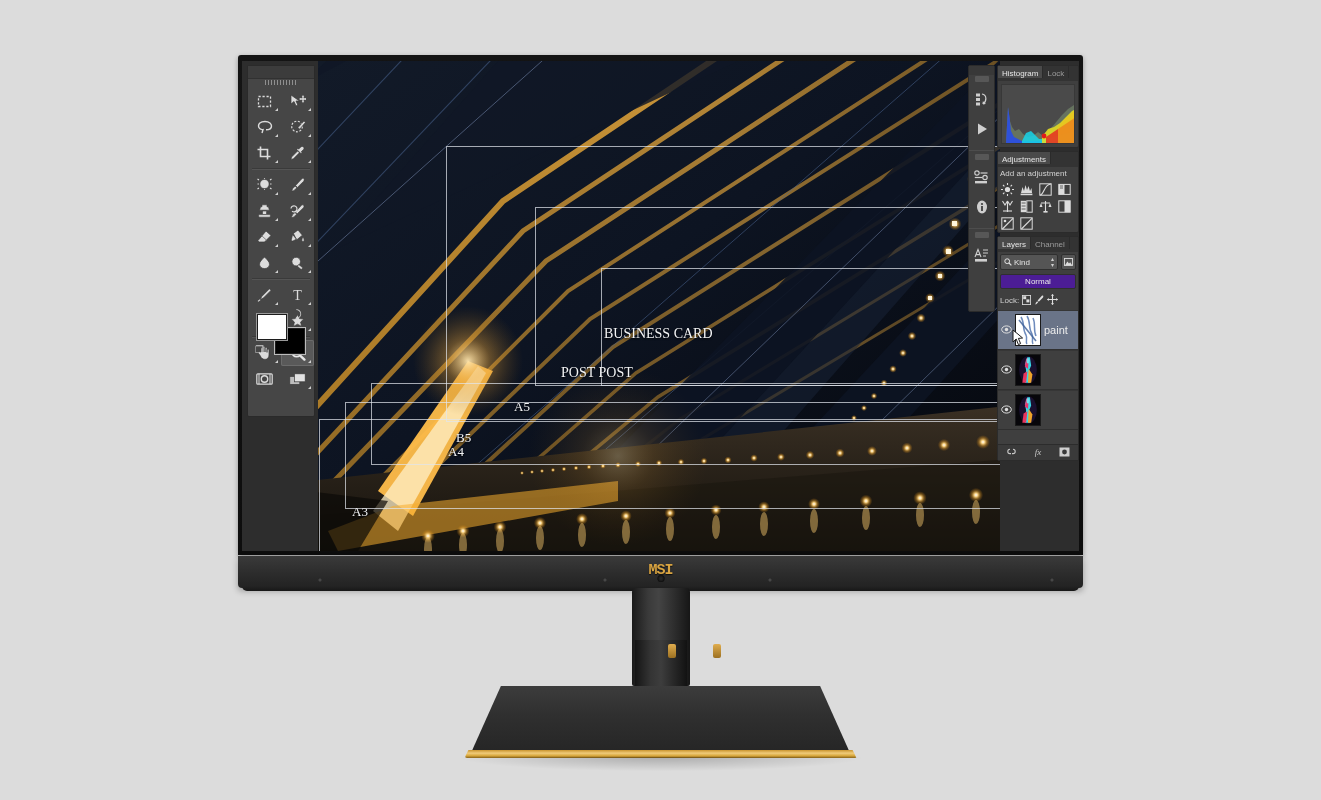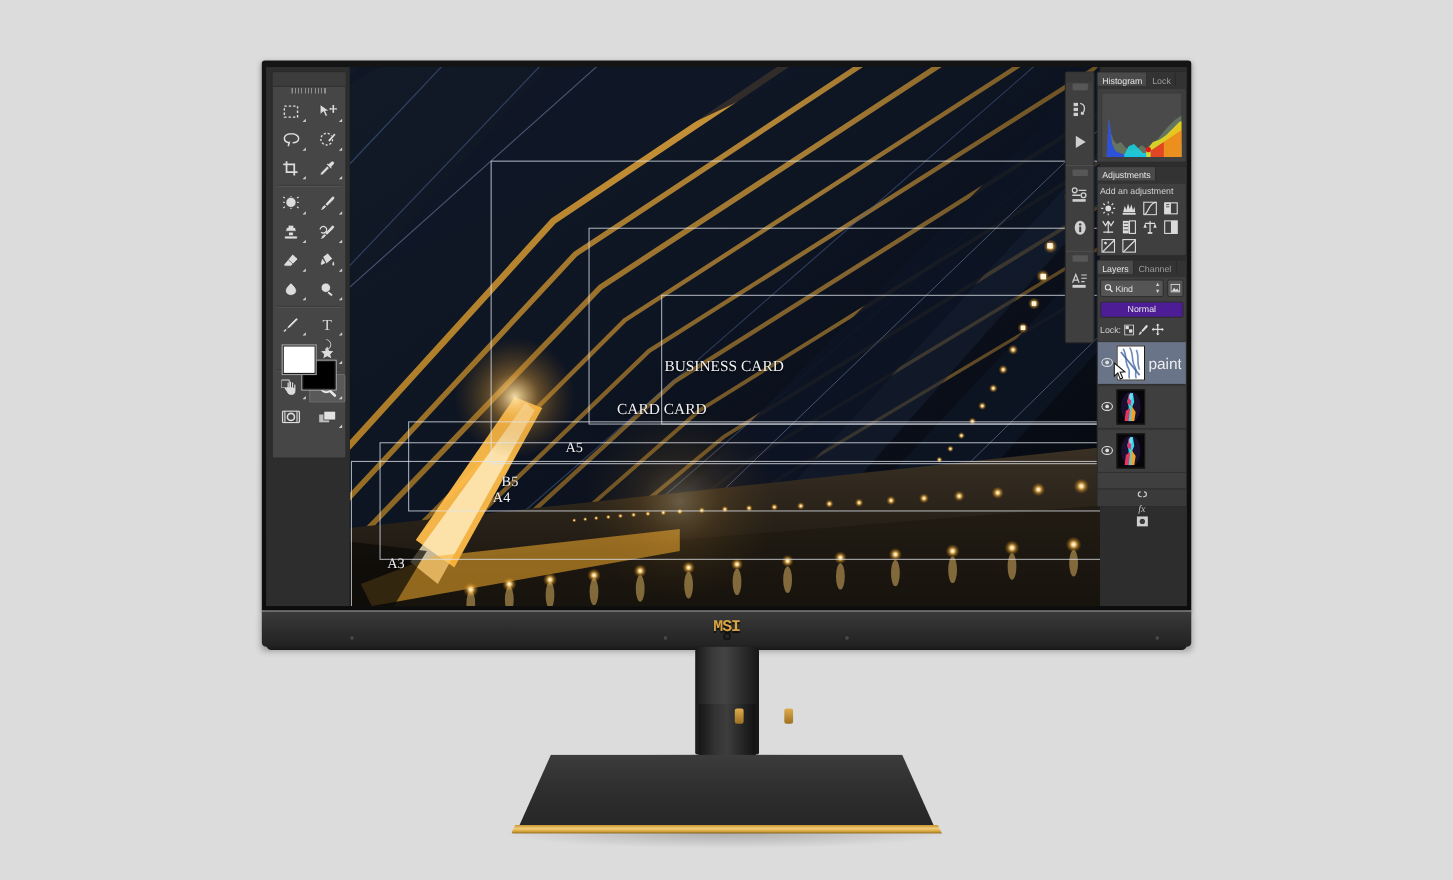--- a/index.html
+++ b/index.html
@@ -182,22 +182,22 @@
   .lock-ic{color:#ddd;font-size:9px;}
 
   .layer{
     display:flex;align-items:center;gap:3px;height:38px;padding:0 2px;
     border-top:1px solid #363636;border-bottom:1px solid #303030;position:relative;
   }
   .layer.sel{background:#6a7488;}
   .eye{width:12px;text-align:center;font-size:9px;color:#ddd;}
   .thumb{width:24px;height:30px;border:1px solid #1a1a1a;background:#fff;overflow:hidden;flex:none;}
   .thumb.film{background:#0d0d0d;}
-  .lname{font-size:14px;color:#ececec;white-space:nowrap;overflow:hidden;}
-  .lay-bottom{display:flex;align-items:center;justify-content:space-around;height:15px;background:#3a3a3a;border-top:1px solid #2c2c2c;color:#c8c8c8;font-size:9px;flex-direction:column;}
+  .lname{font-size:11px;color:#ececec;white-space:nowrap;overflow:hidden;}
+  .lay-bottom{display:flex;align-items:center;justify-content:space-around;height:15px;background:#3a3a3a;border-top:1px solid #2c2c2c;color:#c8c8c8;font-size:9px;}
 
   .cursor{position:absolute;left:14px;top:18px;width:13px;height:17px;}
 
   
   .canvas{
     position:absolute;left:76px;top:0px;width:682px;height:490px;
     overflow:hidden;background:#0b0f18;
   }
   .art{position:absolute;left:0;top:0;width:100%;height:100%;}
   .overlay{position:absolute;left:0;top:0;width:100%;height:100%;}
@@ -392,21 +392,21 @@
 
         <div class="overlay">
           <div class="frame" style="left:1px;top:358px;width:680px;height:131px;"></div>
           <div class="frame" style="left:27px;top:341px;width:654px;height:105px;"></div>
           <div class="frame" style="left:53px;top:322px;width:628px;height:80px;"></div>
           <div class="frame" style="left:128px;top:85px;width:553px;height:274px;"></div>
           <div class="frame" style="left:217px;top:146px;width:464px;height:177px;"></div>
           <div class="frame" style="left:283px;top:207px;width:398px;height:116px;"></div>
 
           <div class="flabel big" style="left:286px;top:265px;">BUSINESS CARD</div>
-          <div class="flabel big" style="left:243px;top:304px;">CARD CARD</div>
+          <div class="flabel big" style="left:243px;top:304px;">POST POST</div>
           <div class="flabel" style="left:196px;top:338px;">A5</div>
           <div class="flabel" style="left:138px;top:369px;">B5</div>
           <div class="flabel" style="left:130px;top:383px;">A4</div>
           <div class="flabel" style="left:34px;top:443px;">A3</div>
         </div>
       </div>
 
       <div class="toolbar">
         <div class="tb-grip"></div>
         <div class="tb-dots"></div>

